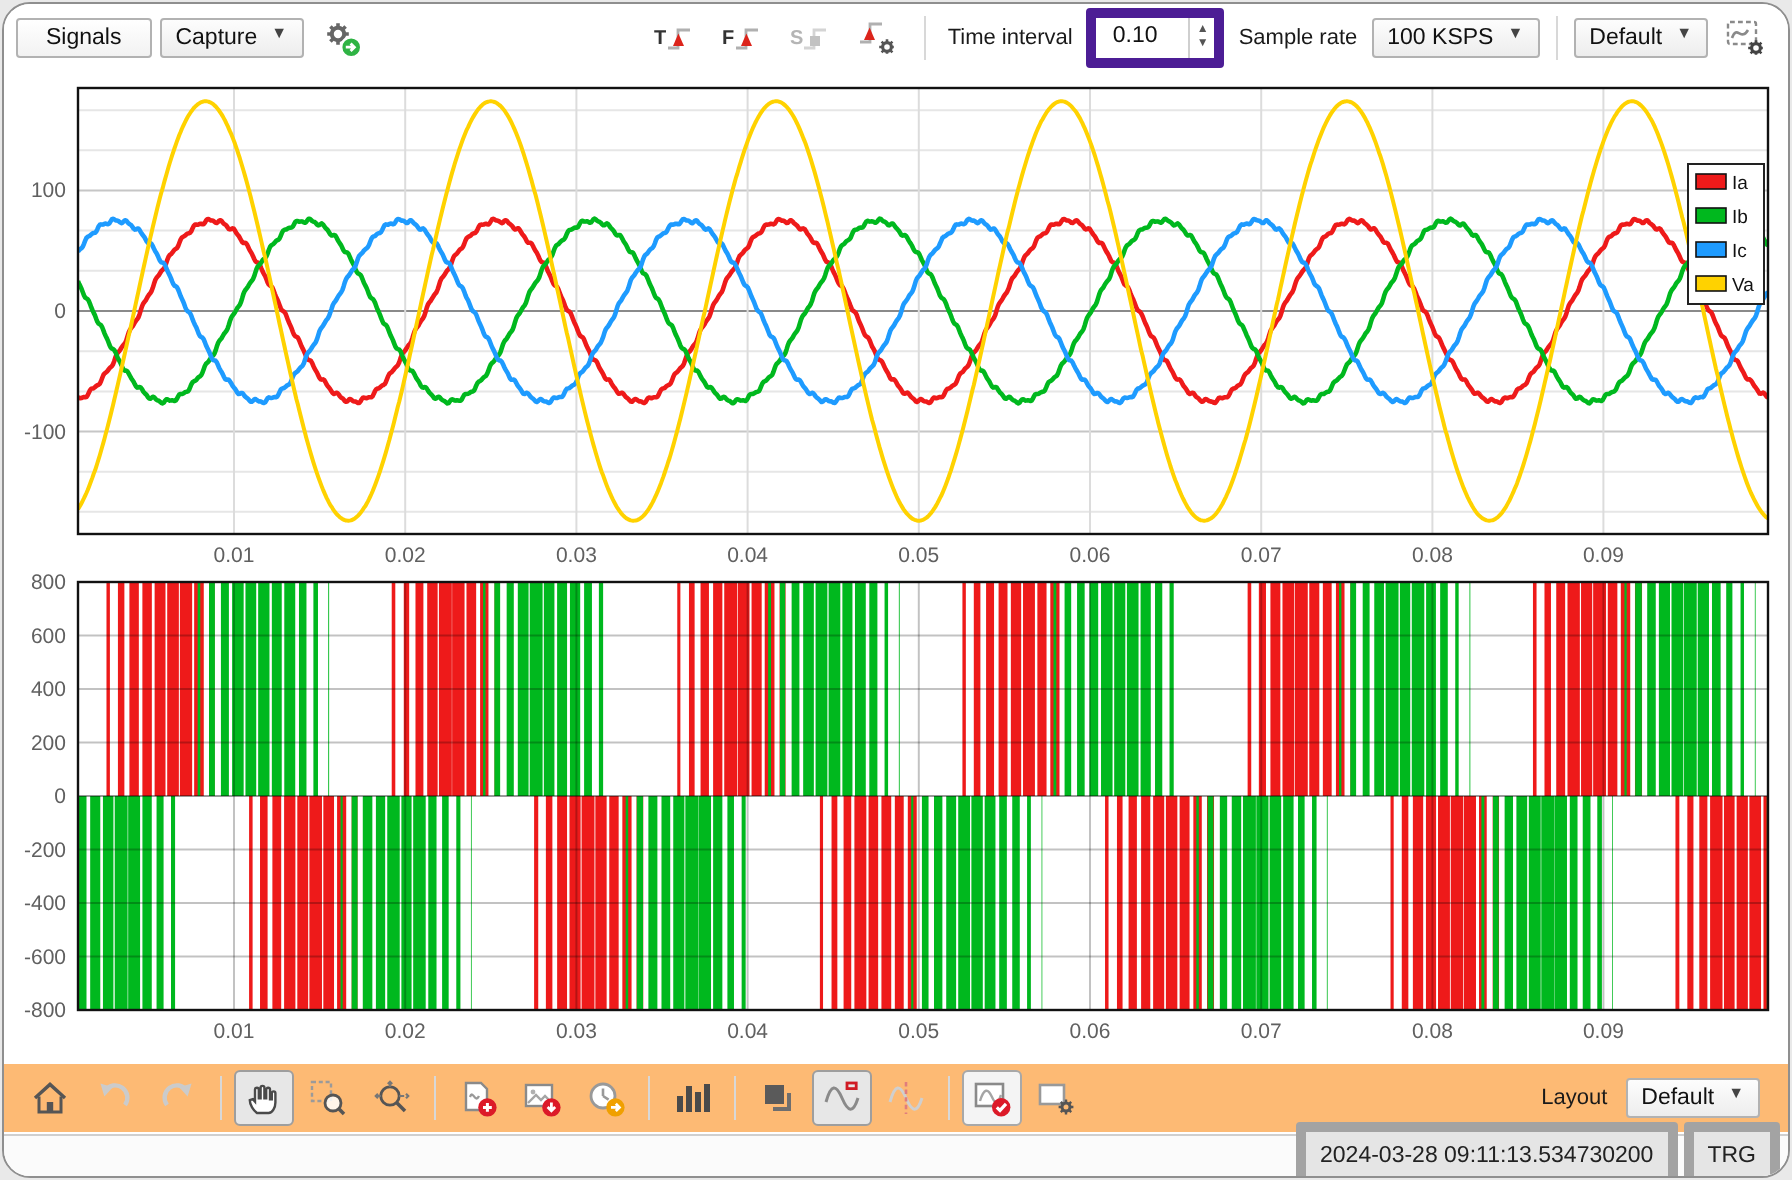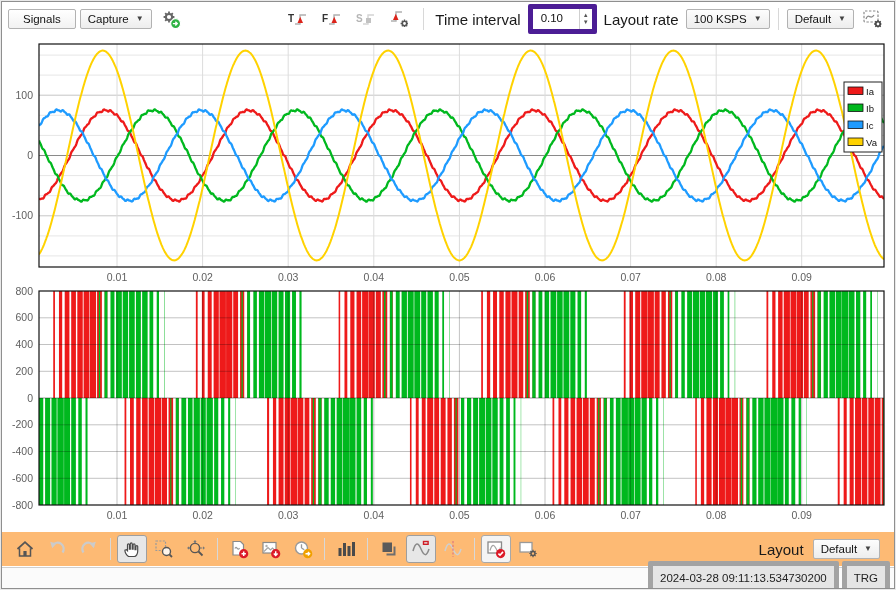--- a/index.html
+++ b/index.html
@@ -1,25 +1,25 @@
 <!DOCTYPE html>
 <html><head>
 <meta charset="utf-8">
 <style>
   html,body{margin:0;padding:0;background:#e9e9e9;font-family:"Liberation Sans",sans-serif;}
   #window{position:relative;width:894px;height:588px;margin:1px;background:#ffffff;
-          border:1px solid #8f8f8f;border-radius:0;overflow:hidden;box-sizing:border-box;}
+          border:1px solid #8f8f8f;border-radius:14px;overflow:hidden;box-sizing:border-box;}
   
   #toolbar-top{position:absolute;top:0;left:0;right:0;height:34px;display:flex;align-items:center;
                padding:0 6px;gap:4px;background:#ffffff;box-sizing:border-box;}
-  .tb-label{font-size:15px;color:#1a1a1a;white-space:nowrap;padding:0 3px;}
+  .tb-label{font-size:11px;color:#1a1a1a;white-space:nowrap;padding:0 3px;}
   .btn{border:1px solid #b2b2b2;border-radius:2px;background:linear-gradient(#ffffff,#f2f2f2);
        font-size:11.5px;color:#111;padding:3px 14px;white-space:nowrap;}
   .combo{border:1px solid #b2b2b2;border-radius:2px;background:linear-gradient(#fdfdfd,#ededed);
-         font-size:11.5px;color:#111;padding:3px 7px;display:flex;align-items:center;gap:7px;white-space:nowrap;}
+         font-size:11.5px;color:#111;padding:3px 7px;display:flex;gap:7px;white-space:nowrap;}
   .combo .arrow{font-size:8px;color:#444;line-height:1;}
   .spinbox{border:5px solid #4c1d95;border-radius:2px;background:#fff;display:flex;align-items:stretch;height:20px;}
   .spinbox .val{font-size:11.5px;color:#111;padding:3px 8px 0 8px;min-width:30px;}
   .spin-arrows{display:flex;flex-direction:column;justify-content:center;border-left:1px solid #cfcfcf;
                padding:0 3px;font-size:6px;color:#555;line-height:1.1;}
   .vsep{width:1px;height:22px;background:#d8d8d8;margin:0 4px;flex:0 0 auto;}
   .tbtn{width:28px;height:26px;display:flex;align-items:center;justify-content:center;
         border:1px solid transparent;border-radius:3px;flex:0 0 auto;}
   .tbtn.pressed{background:#e7e7e7;border:1px solid #9e9e9e;}
   .tbtn.boxed{border:1px solid #a8a8a8;background:#f4f4f4;}
@@ -95,21 +95,21 @@
 
     <span class="tb-label">Time interval</span>
     <div class="spinbox">
       <span class="val">0.10</span>
       <span class="spin-arrows">
           <span>▲</span>
           <span>▼</span>
         </span>
     </div>
 
-    <span class="tb-label">Layout rate</span>
+    <span class="tb-label">Sample rate</span>
     <div class="combo">
       <span>100 KSPS</span>
       <span class="arrow">▼</span>
     </div>
 
     <div class="vsep"></div>
 
     <div class="combo">
       <span>Default</span>
       <span class="arrow">▼</span>

